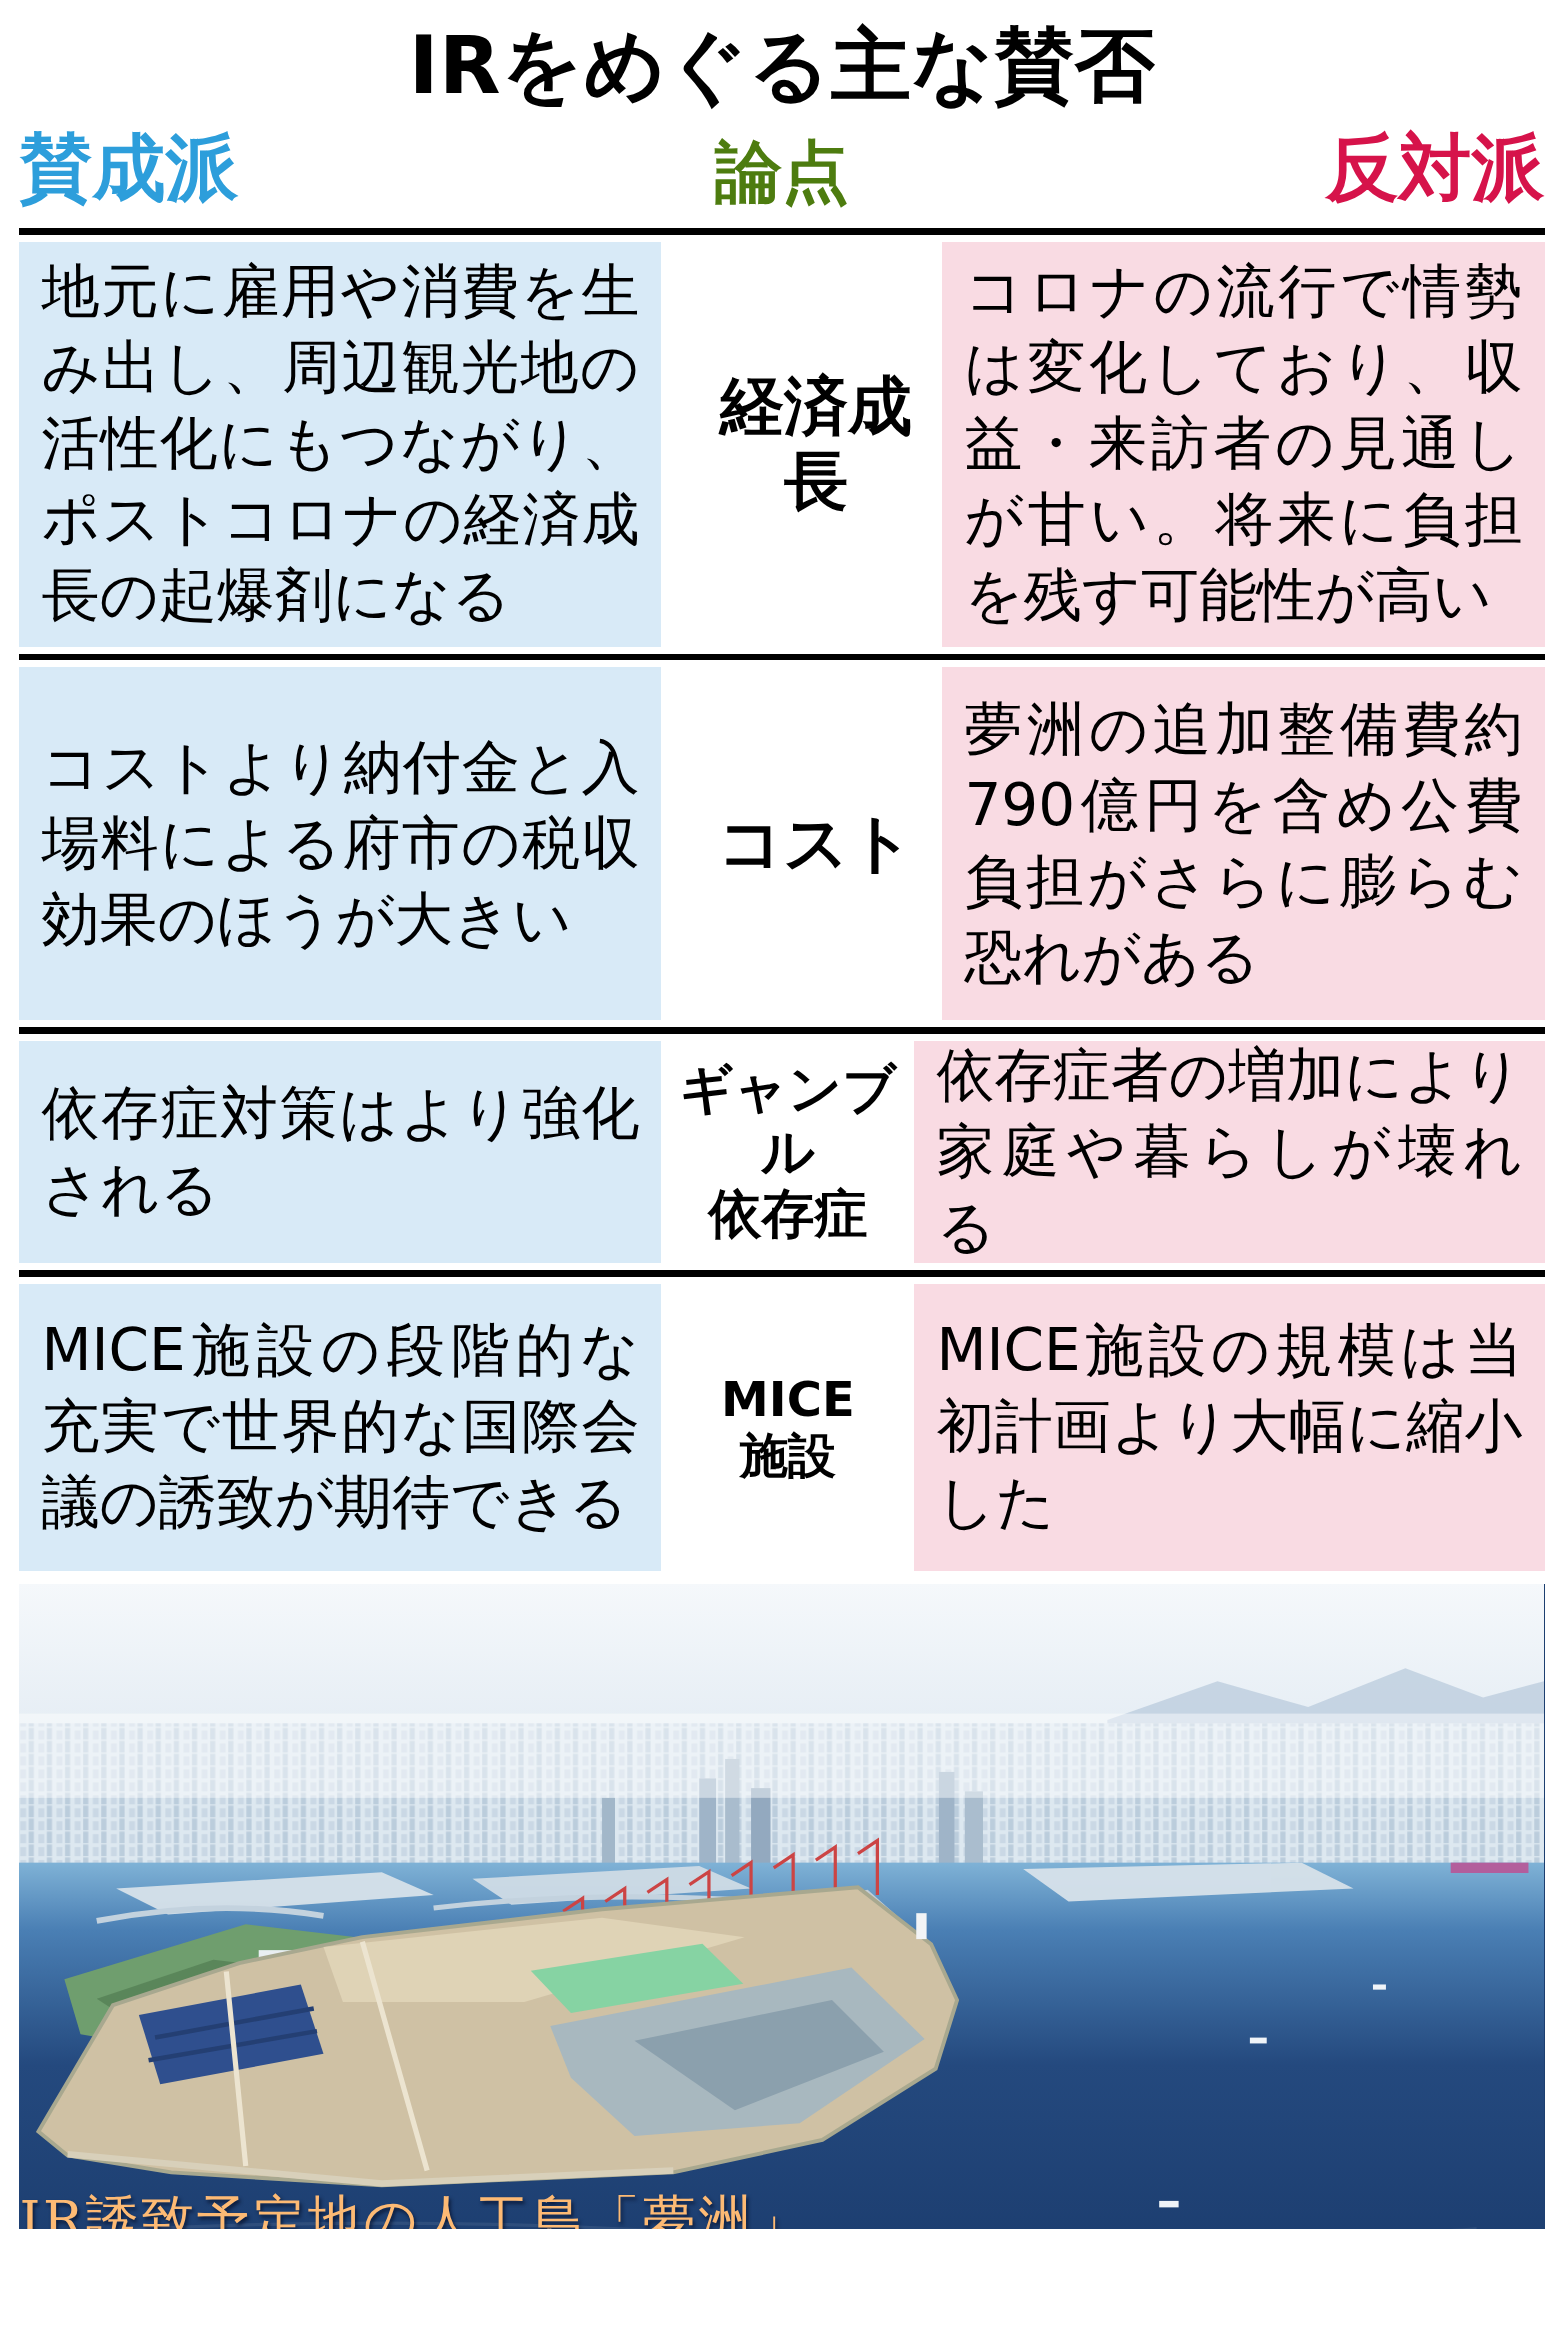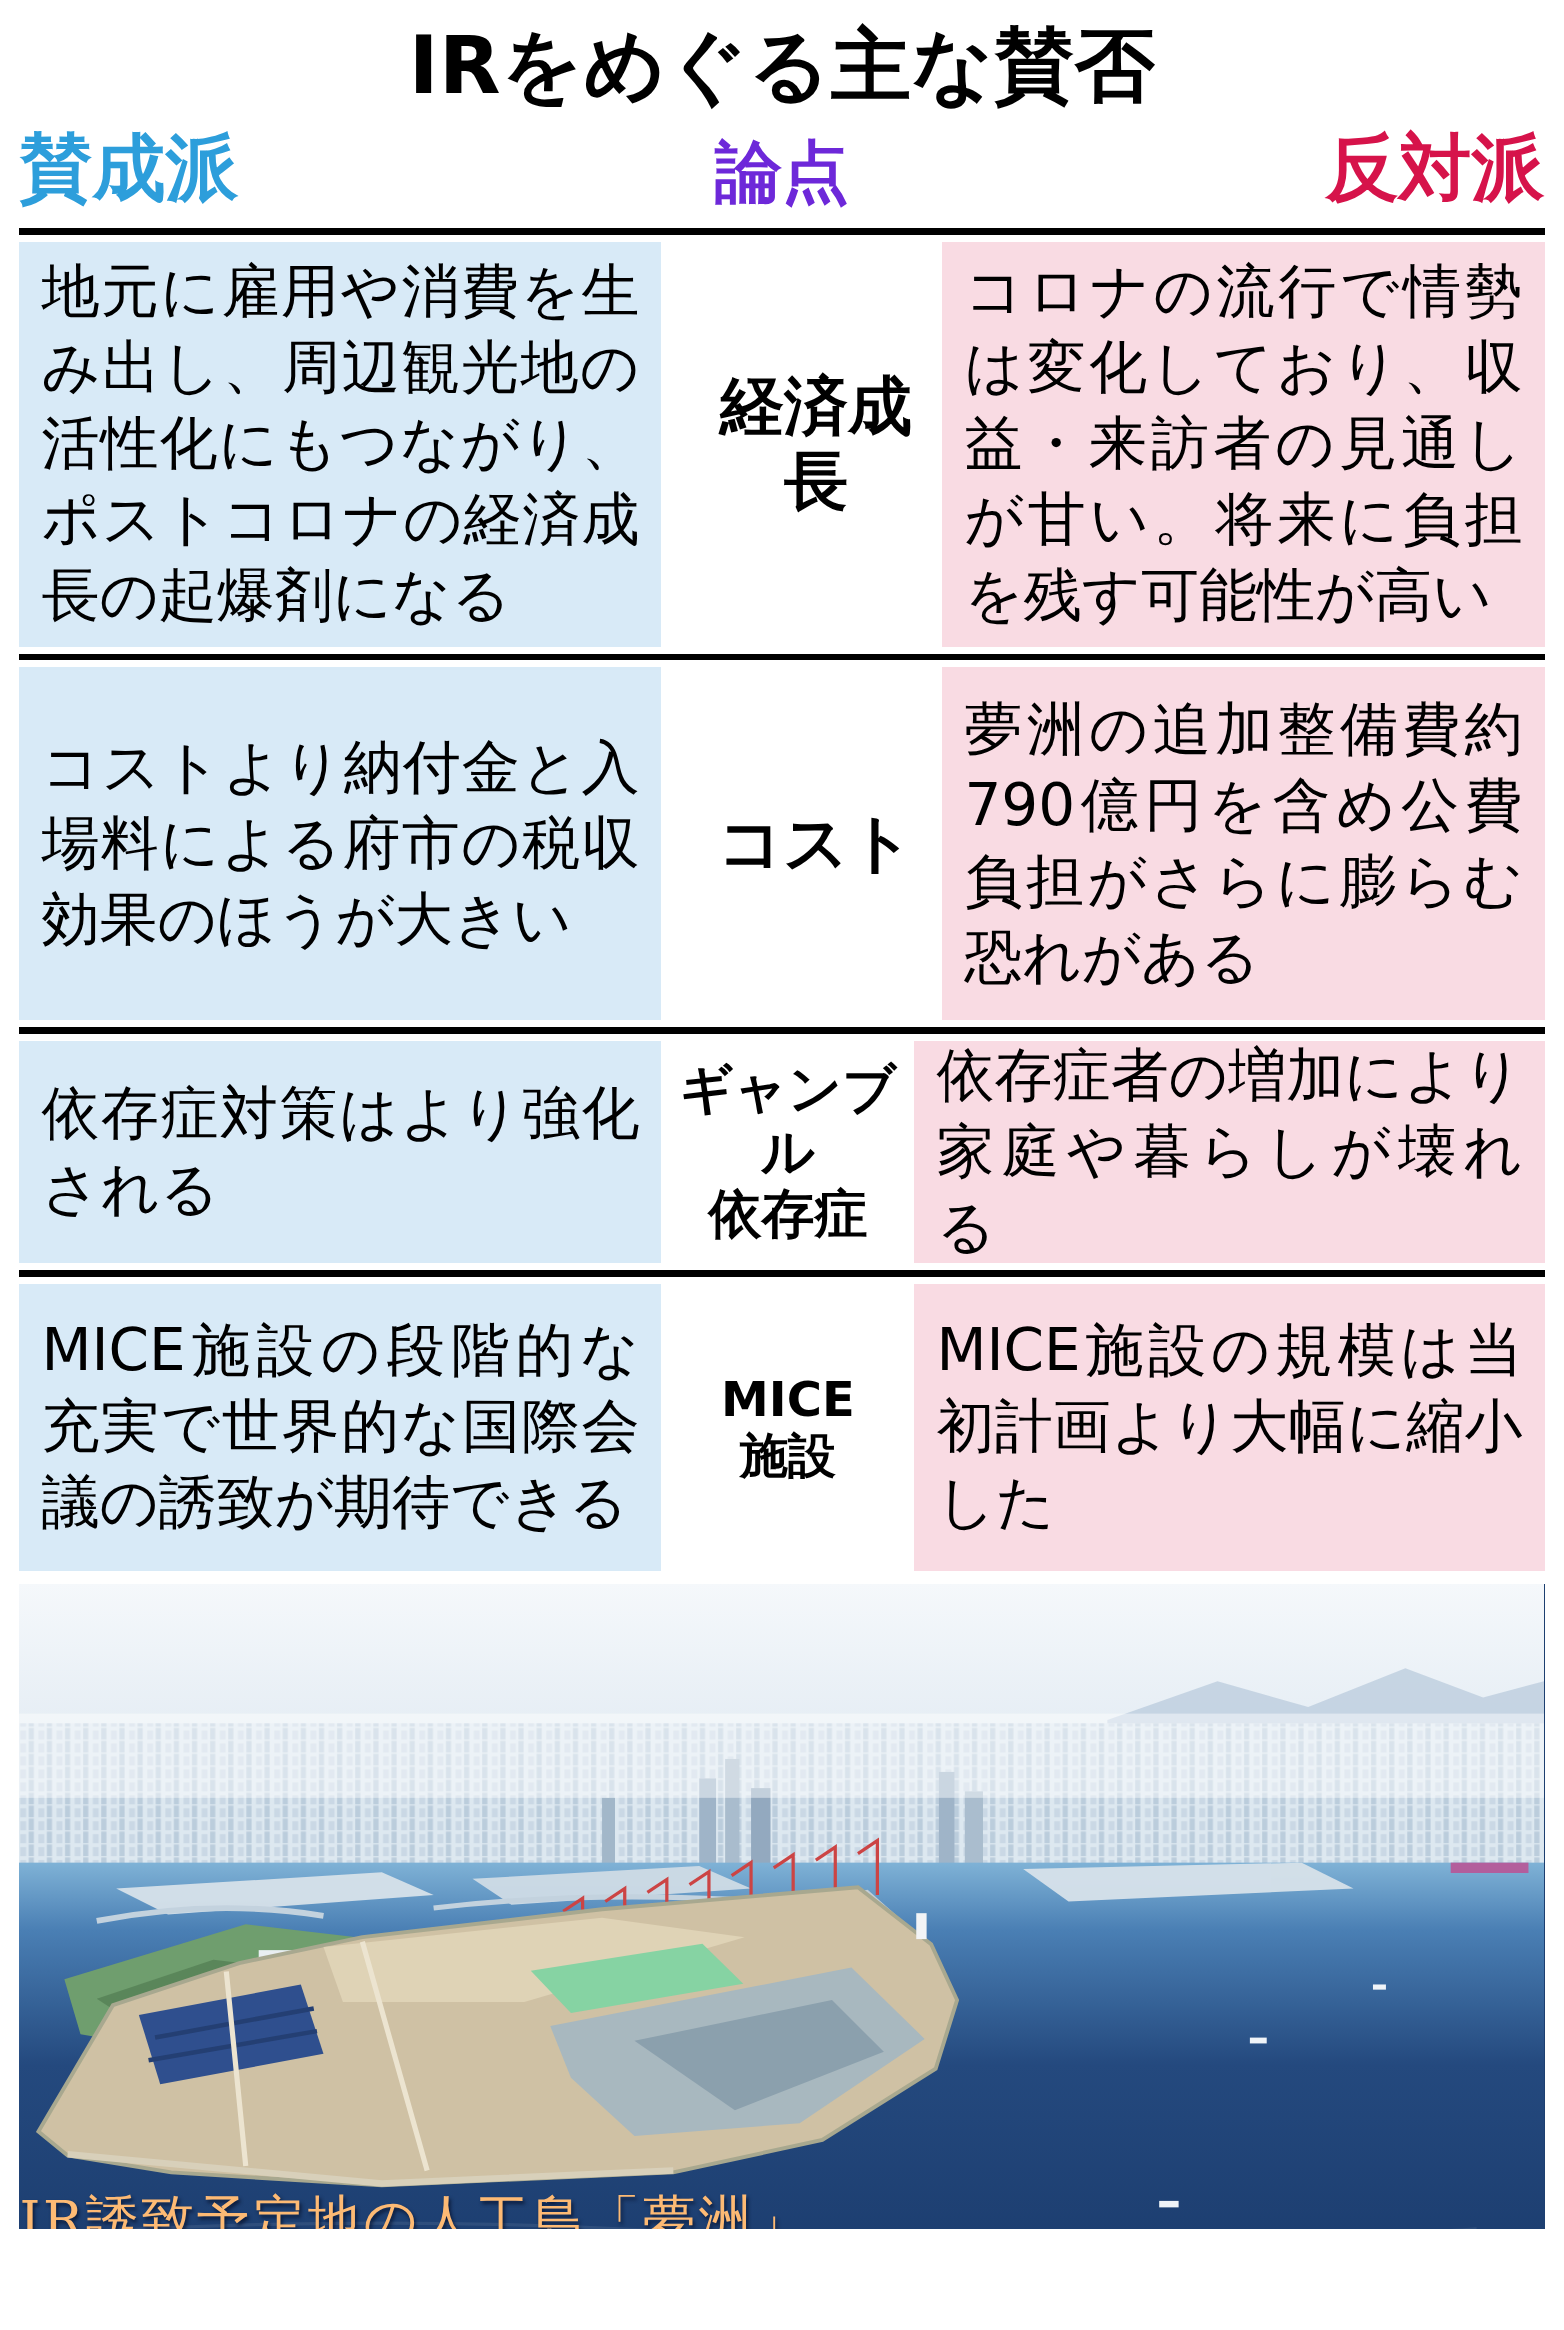--- a/index.html
+++ b/index.html
@@ -18,21 +18,21 @@
     color:#000;
   }
   .header-row{
     height:98px;
     display:flex;align-items:flex-end;
     padding:0 19.4px 6.5px 19.4px;
     font-weight:900;
     gap:48px;
   }
   .pro-label{flex:1;text-align:left;font-size:73px;color:var(--pro_accent,#2d9edb);}
-  .topic-label{flex:0 0 auto;font-size:67px;color:#6d28d9;padding-bottom:1.3px;}
+  .topic-label{flex:0 0 auto;font-size:67px;color:#4d7c0f;padding-bottom:1.3px;}
   .con-label{flex:1;text-align:right;font-size:73px;color:var(--con_accent,#d6134a);}
   .rule{height:6.5px;background:#000;margin:2.6px 19.4px 0 19.4px;}
   .row{display:flex;margin:7.1px 19.4px;}
   .r1{height:405px;}
   .r2{height:353px;}
   .r3{height:222px;}
   .r4{height:287px;}
   .cell{box-sizing:border-box;display:flex;align-items:center;}
   .cell-pro{
     width:642px;background:var(--pro_bg,#d8eaf7);

